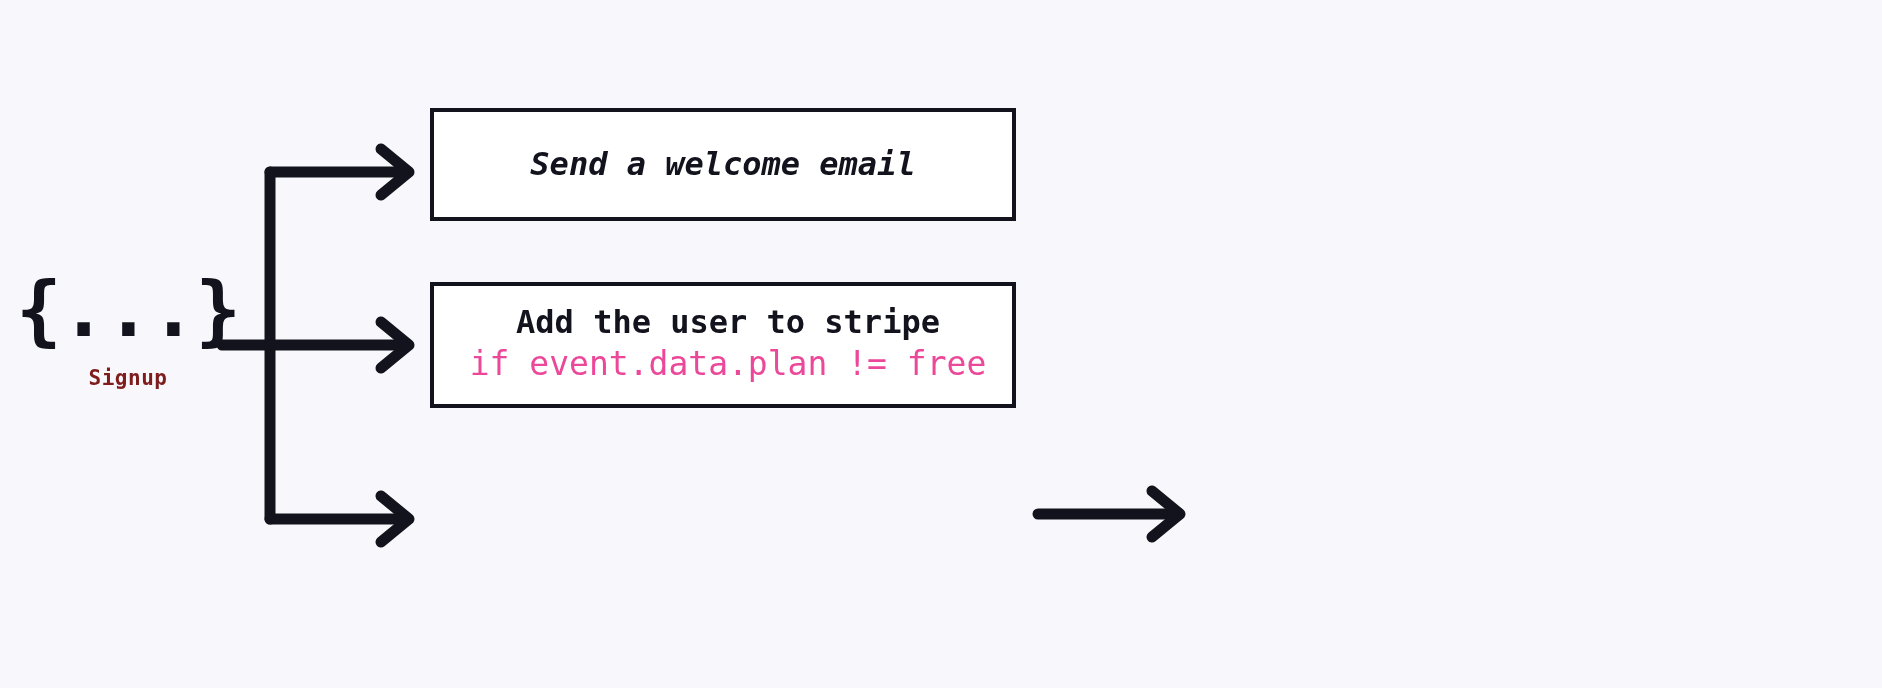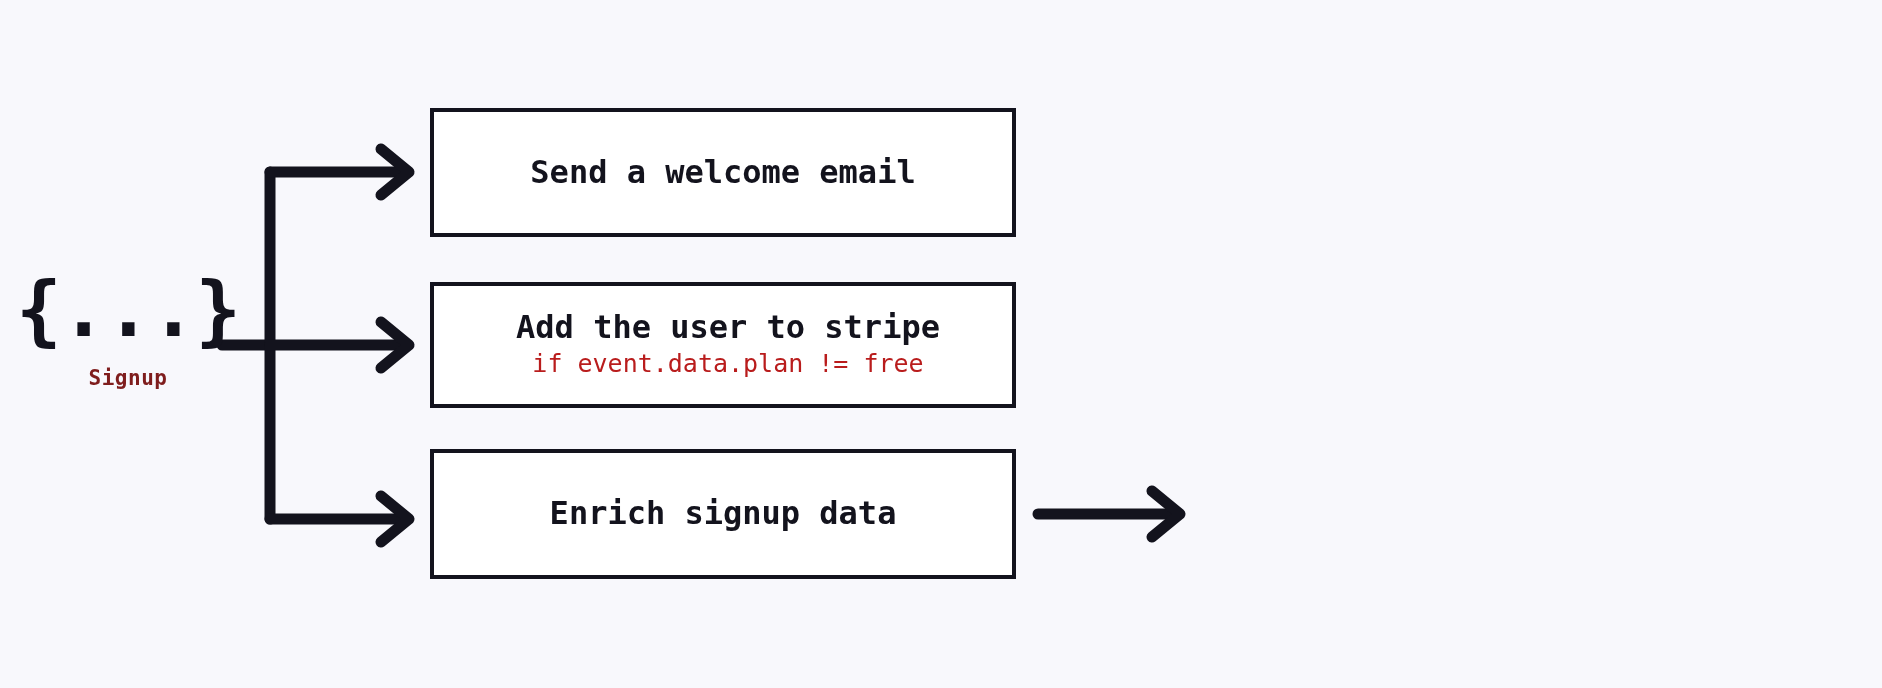--- a/index.html
+++ b/index.html
@@ -67,23 +67,23 @@
     font-size: 32px;
     font-weight: 700;
     color: #13131d;
     line-height: 1.18;
     text-align: center;
     white-space: nowrap;
     letter-spacing: 0px;
   }
   .step-subtitle {
     font-family: "DejaVu Sans Mono", "Liberation Mono", monospace;
-    font-size: 25px;
+    font-size: 33px;
     font-weight: 400;
-    color: #b91c1c;
+    color: #ec4899;
     line-height: 1.2;
     text-align: center;
     white-space: nowrap;
     margin-top: 2px;
   }
   .has-sub .step-title { margin-top: -2px; }
 </style>
 </head>
 <body>
 
@@ -109,27 +109,24 @@
       <path d="M 1152 491 L 1180 514 L 1152 537"></path>
 
     </g>
   </svg>
 
   <div class="trigger" style="left:63px; top:272px; width:130px;">
     <div class="trigger-glyph">{...}</div>
     <div class="trigger-label">Signup</div>
   </div>
 
-  <div class="step-box" style="left:430px; top:108px; width:586px; height:129px;">
+  <div class="step-box" style="left:430px; top:108px; width:586px; height:113px;font-style:italic;">
     <div class="step-title">Send a welcome email</div>
   </div>
 
   <div class="step-box has-sub" style="left:430px; top:282px; width:586px; height:126px;padding-left:28px;">
     <div class="step-title">Add the user to stripe</div>
     <div class="step-subtitle">if event.data.plan != free</div>
   </div>
 
-  <div class="step-box" style="left:430px; top:449px; width:586px; height:130px;">
-    <div class="step-title">Enrich signup data</div>
-  </div>
 
 
 </div>
 
 </body></html>

